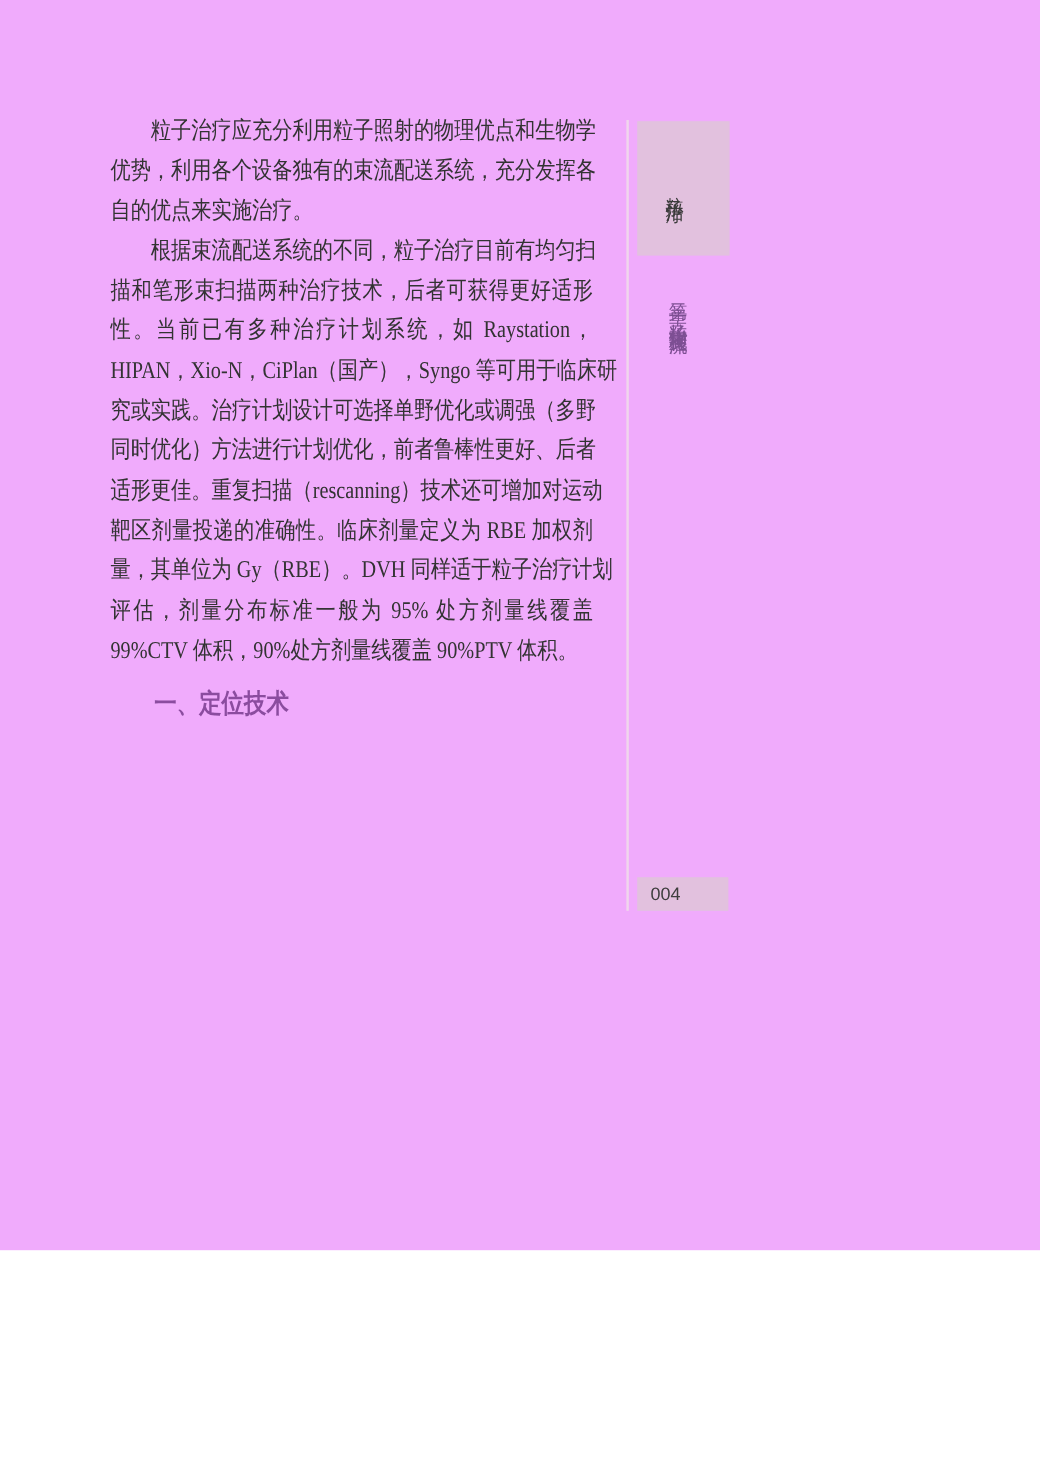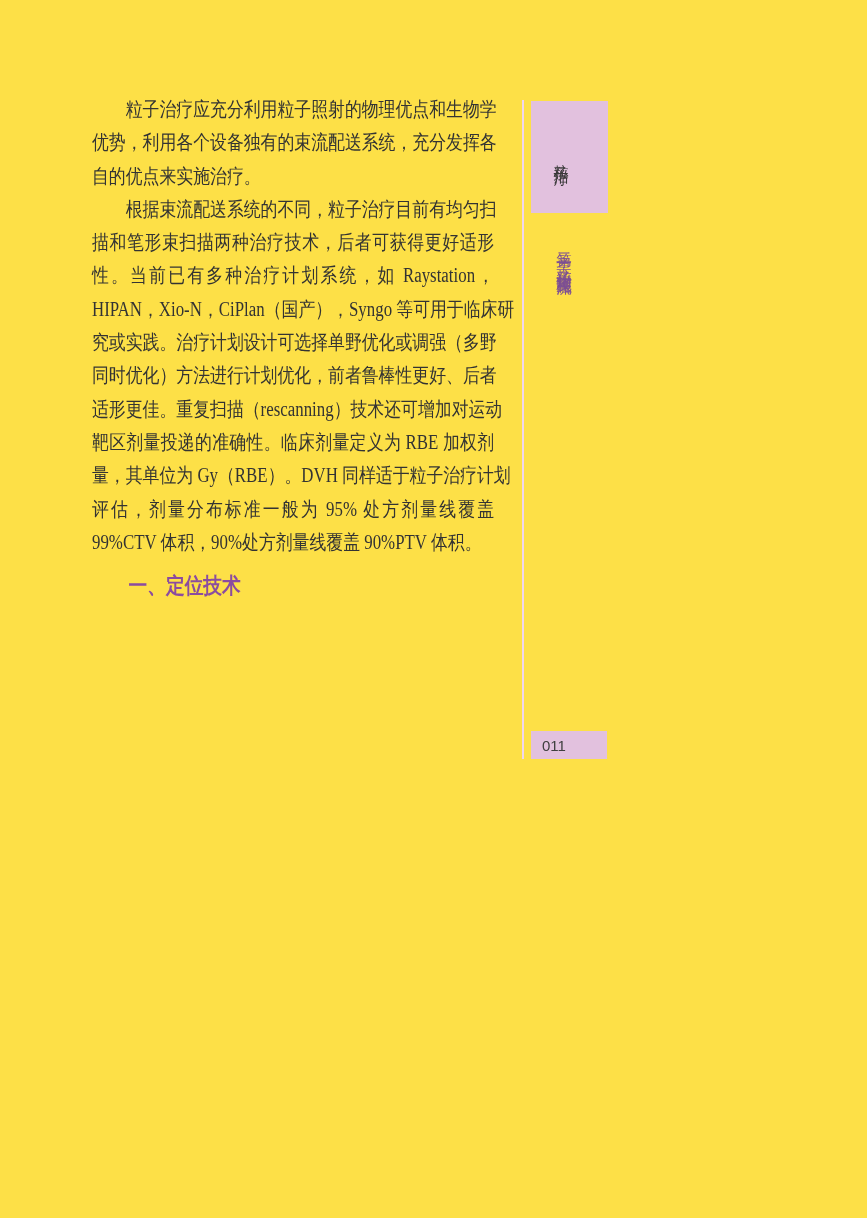--- a/index.html
+++ b/index.html
@@ -1,20 +1,20 @@
 <!DOCTYPE html>
 <html><head>
 <meta charset="utf-8">
 <style>
   html, body { margin: 0; padding: 0; background: #ffffff; }
   #page {
     position: relative;
     width: 867px;
-    height: 1218px;
-    background: #fde047;
+    height: 1042px;
+    background: #f0abfc;
     overflow: hidden;
     font-family: "Liberation Serif", "DejaVu Serif", serif;
   }
 
   
   #main-text {
     position: absolute;
     left: 92px;
     top: 93px;
     width: 402px;
@@ -134,16 +134,16 @@
 
   <div class="tab-title">
     <span class="vtext">粒子治疗</span>
   </div>
 
   <div class="chapter">
     <span class="seg1">第二章</span><span class="seg2">粒子治疗实施流程</span>
   </div>
 
   <div class="tab-pagenum">
-    <span>011</span>
+    <span>004</span>
   </div>
 
 </div>
 
 </body></html>

